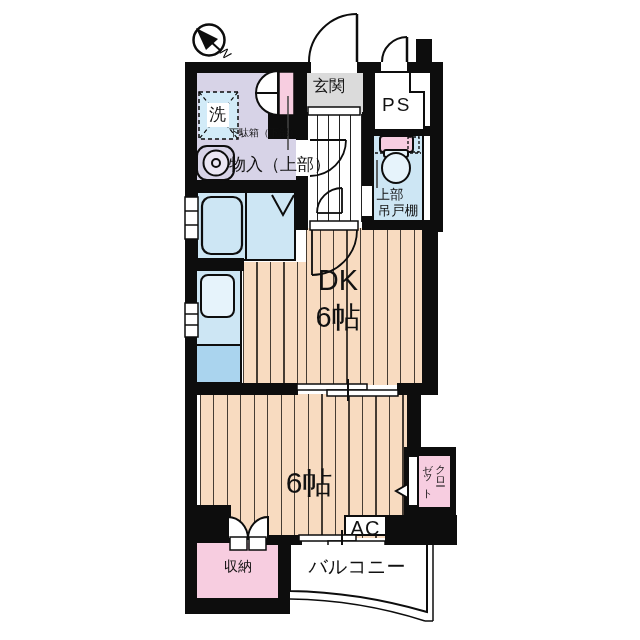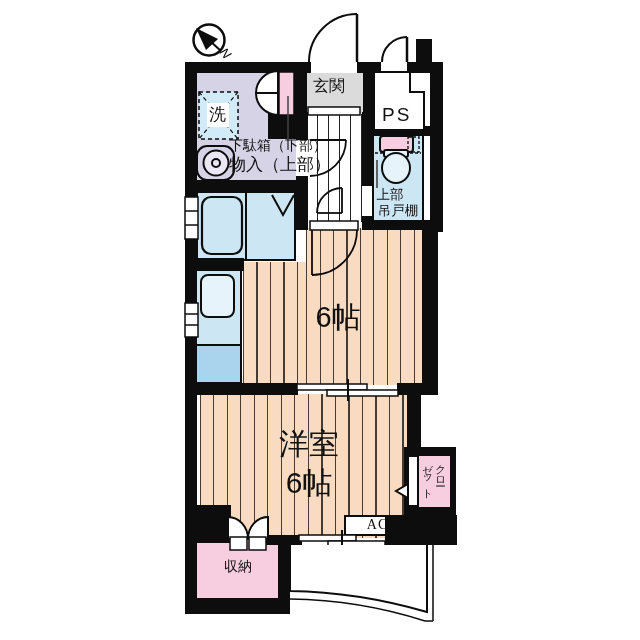--- a/index.html
+++ b/index.html
@@ -183,29 +183,30 @@
       <line x1="185" y1="225" x2="198" y2="225"></line>
     </g>
     <g fill="#fff" stroke="#0d0d0d" stroke-width="1.5">
       <rect x="185" y="303" width="13" height="34"></rect>
       <line x1="185" y1="314" x2="198" y2="314"></line>
       <line x1="185" y1="325" x2="198" y2="325"></line>
     </g>
   </svg>
 
   <div class="lbl" style="left:313px;top:78px;font-size:16px;">玄関</div>
-  <div class="lbl" style="left:382px;top:105px;font-size:19px;letter-spacing:2px;">PS</div>
+  <div class="lbl" style="left:382px;top:95px;font-size:19px;letter-spacing:2px;">PS</div>
   <div class="lbl" style="left:209px;top:106px;font-size:17px;">洗</div>
-  <div class="lbl" style="left:229px;top:139px;font-size:14px;font-family:Liberation Serif, serif;">下駄箱（下部）</div>
+  <div class="lbl" style="left:229px;top:128px;font-size:10px;">下駄箱（下部）</div>
   <div class="lbl" style="left:229px;top:156px;font-size:17px;">物入（上部）</div>
   <div class="lbl ctr" style="left:373px;top:188px;width:34px;font-size:13.5px;">上部</div>
   <div class="lbl ctr" style="left:373px;top:204px;width:50px;font-size:13.5px;">吊戸棚</div>
+  <div class="lbl ctr" style="left:298px;top:265px;width:80px;font-size:29px;">DK</div>
   <div class="lbl ctr" style="left:298px;top:302px;width:80px;font-size:29px;">6帖</div>
-  <div class="lbl ctr" style="left:266px;top:428px;width:86px;font-size:30px;">洋室</div>
   <div class="lbl ctr" style="left:266px;top:467px;width:86px;font-size:30px;">6帖</div>
   <div class="lbl vtext" style="left:419px;top:457px;width:28px;height:47px;font-size:10.5px;line-height:13px;">
     <span>クロー</span>
     <span>ゼット</span>
   </div>
-  <div class="lbl ctr" style="left:356px;top:518px;width:43px;font-size:14px;letter-spacing:1px;font-family:Liberation Serif, serif;">AC</div>
+  <div class="lbl ctr" style="left:344px;top:518px;width:43px;font-size:20px;letter-spacing:1px;">AC</div>
   <div class="lbl ctr" style="left:199px;top:559px;width:78px;font-size:14px;">収納</div>
+  <div class="lbl ctr" style="left:288px;top:557px;width:138px;font-size:19px;">バルコニー</div>
 
 </div>
 
 </body></html>

